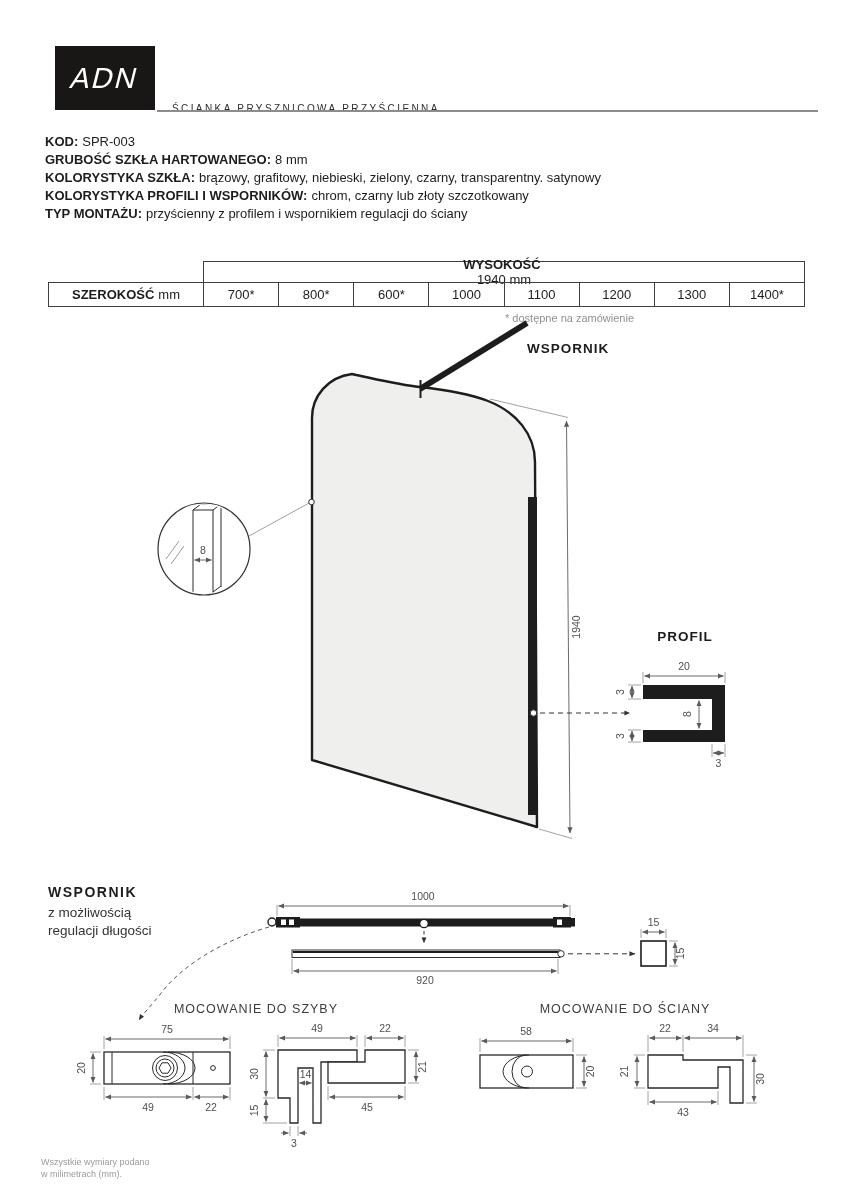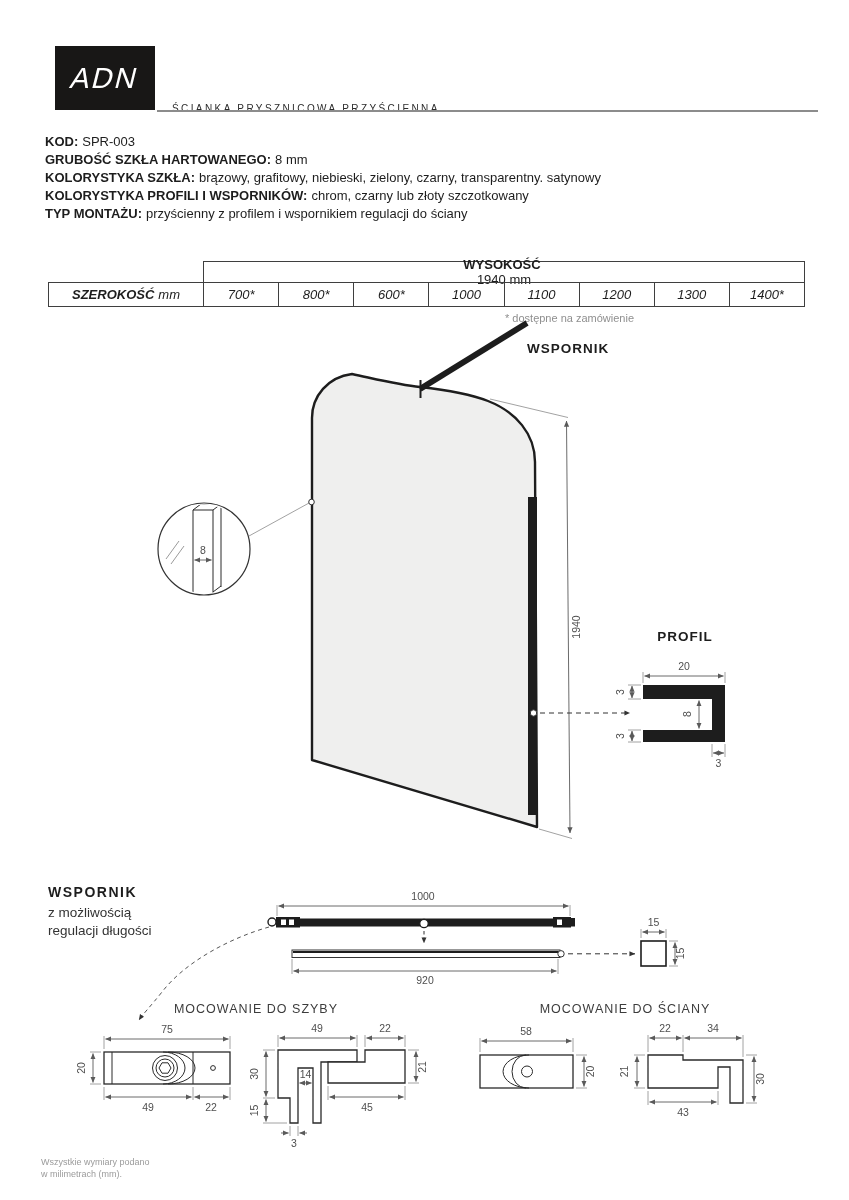--- a/index.html
+++ b/index.html
@@ -13,21 +13,21 @@
   #subtitle{position:absolute;left:172px;top:103px;font-size:10px;letter-spacing:2.4px;color:#2b2b2b;}
   #hdr-rule{position:absolute;left:157px;top:110px;width:661px;height:2px;background:#8c8c8c;}
   
   #specs{position:absolute;left:45px;top:133px;font-size:13px;line-height:18px;}
   #specs .lbl{font-weight:bold;margin-right:4px;}
   
   .tbl-row1{position:absolute;left:203px;top:261px;width:602px;height:22px;box-sizing:border-box;
             border:1px solid #3f3f3f;display:flex;align-items:center;justify-content:center;font-size:13px;flex-direction:column;}
   .tbl-row2{position:absolute;left:48px;top:282px;width:757px;height:25px;box-sizing:border-box;
             border:1px solid #3f3f3f;display:flex;font-size:13px;}
-  .tbl-row2 .cell{flex:1;border-left:1px solid #3f3f3f;display:flex;align-items:center;justify-content:center;font-style:italic;}
+  .tbl-row2 .cell{flex:1;border-left:1px solid #3f3f3f;display:flex;align-items:center;justify-content:center;}
   .tbl-row2 .cell.first{flex:0 0 154px;border-left:none;}
   .b{font-weight:bold;margin-right:4px;}
   #footnote{position:absolute;left:505px;top:312px;width:300px;font-size:11px;color:#8f8f8f;}
   
   #draw{position:absolute;left:0;top:0;width:849px;height:1200px;}
   text{font-family:"Liberation Sans", sans-serif;}
   .dimt{font-size:10.5px;fill:#4f4f4f;}
   .sect{font-size:12.5px;fill:#3c3c3c;letter-spacing:1px;}
   .boldt{font-size:13.5px;font-weight:bold;fill:#1d1d1d;letter-spacing:1px;}
   .dimln{stroke:#5a5a5a;stroke-width:0.9;fill:none;}

